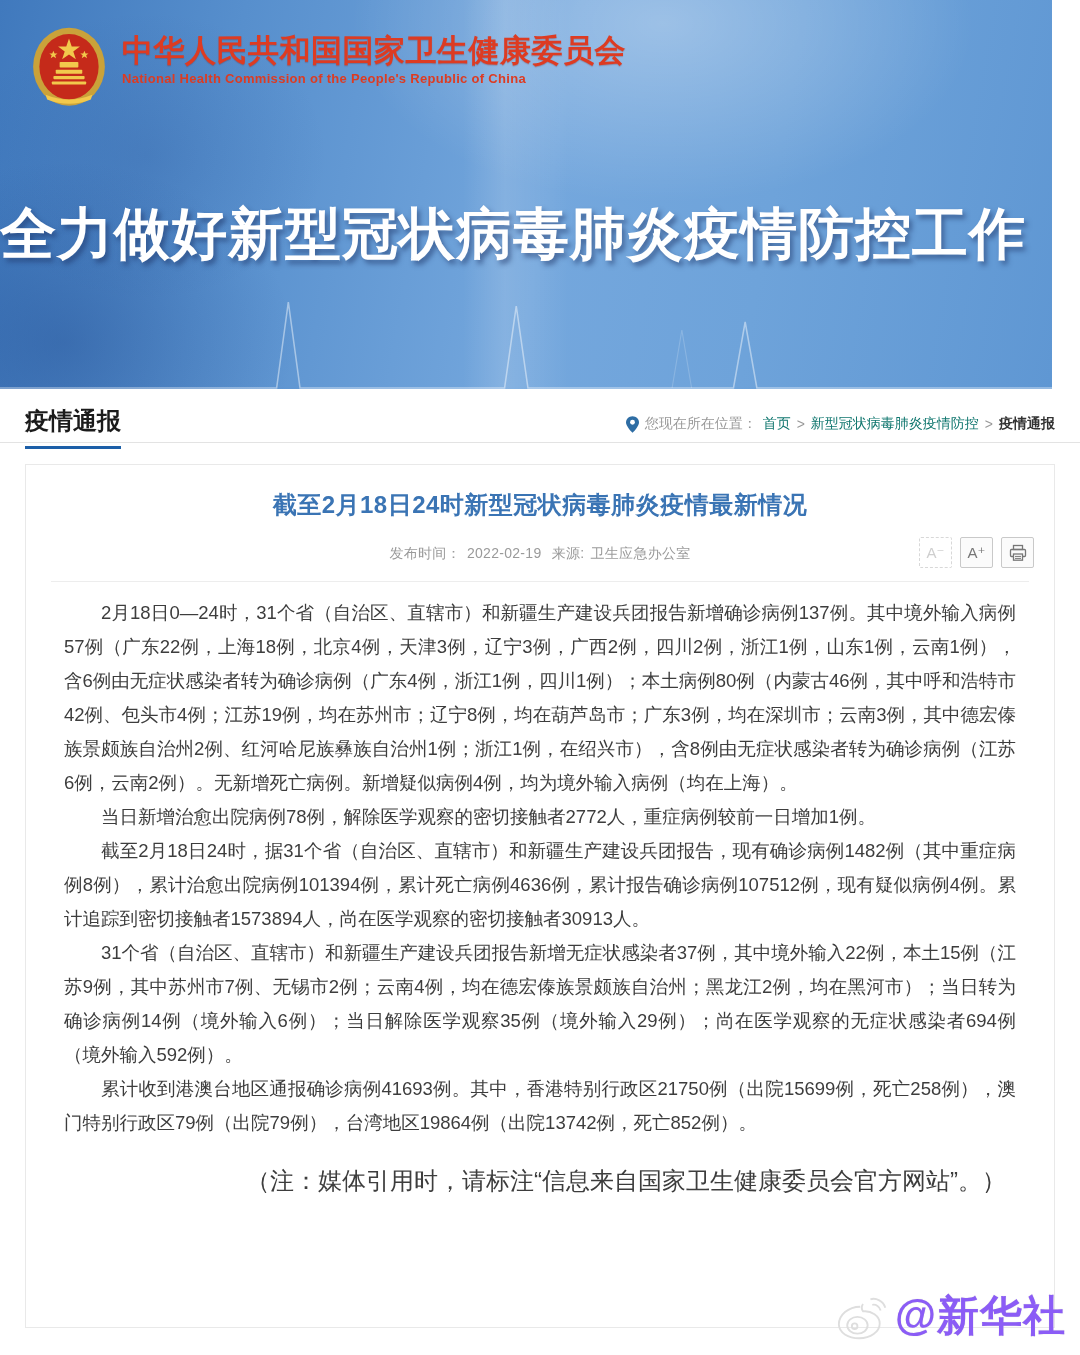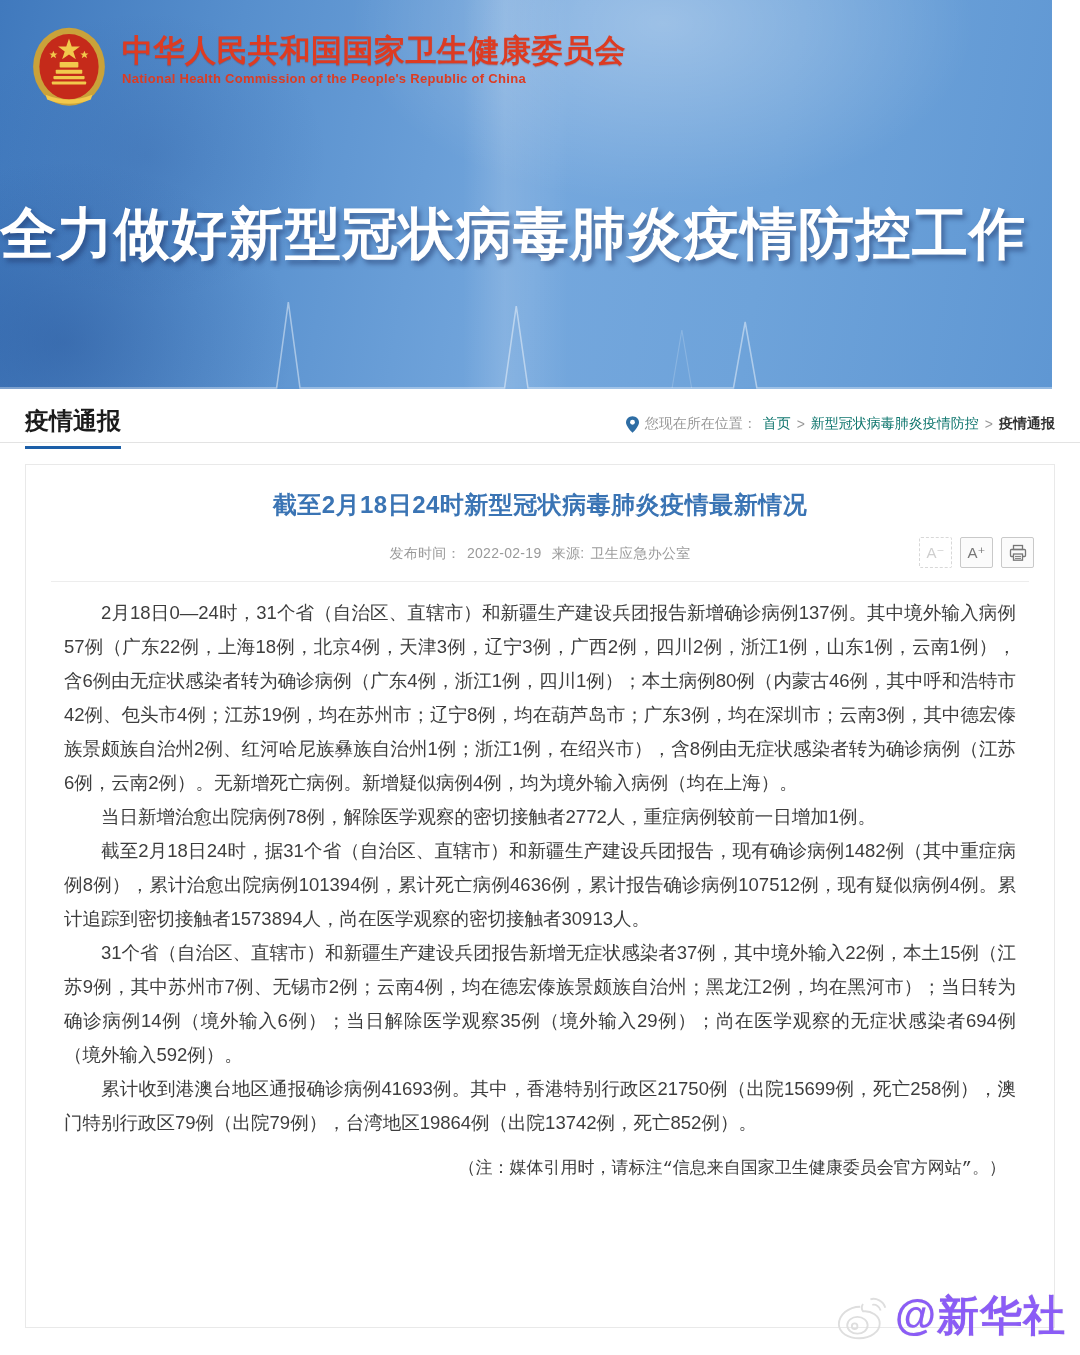--- a/index.html
+++ b/index.html
@@ -47,21 +47,21 @@
   .meta-text span { margin:0 3px; }
   .tools { position:absolute; right:20px; top:0; display:flex; gap:8px; }
   .tool-btn { width:33px; height:31px; border:1px solid #c9c9c9; background:#fbfbfb; color:#777;
     font-size:15px; display:flex; align-items:center; justify-content:center; cursor:pointer; border-radius:2px; }
   .tool-btn.disabled { border:1px dashed #d8d8d8; color:#cfcfcf; background:#fff; }
   .tool-btn svg { width:18px; height:18px; }
   .meta-divider { margin:10px 25px 0 25px; border-bottom:1px solid #ededed; }
 
   .article-body { padding:14px 38px 0 38px; }
   .article-body p { font-size:18.5px; color:#3d3d3d; line-height:34px; text-indent:2em; text-align:justify; }
-  .note-line { margin-top:12px; font-size:17px; color:#3d3d3d; line-height:34px; text-align:right; padding-right:10px;font-family:Liberation Mono, monospace; }
+  .note-line { margin-top:24px; font-size:24px; color:#3d3d3d; line-height:34px; text-align:right; padding-right:10px; }
 
   
   .watermark { position:absolute; right:14px; top:1288px; display:flex; align-items:center; gap:4px; z-index:5; }
   .weibo-icon { width:56px; height:52px; }
   .wm-text { font-size:42px; font-weight:bold; color:#8b5cf6;
     text-shadow:0 0 1px #d0d0d0; letter-spacing:1px; white-space:nowrap; }
 </style>
 </head>
 <body>
 

